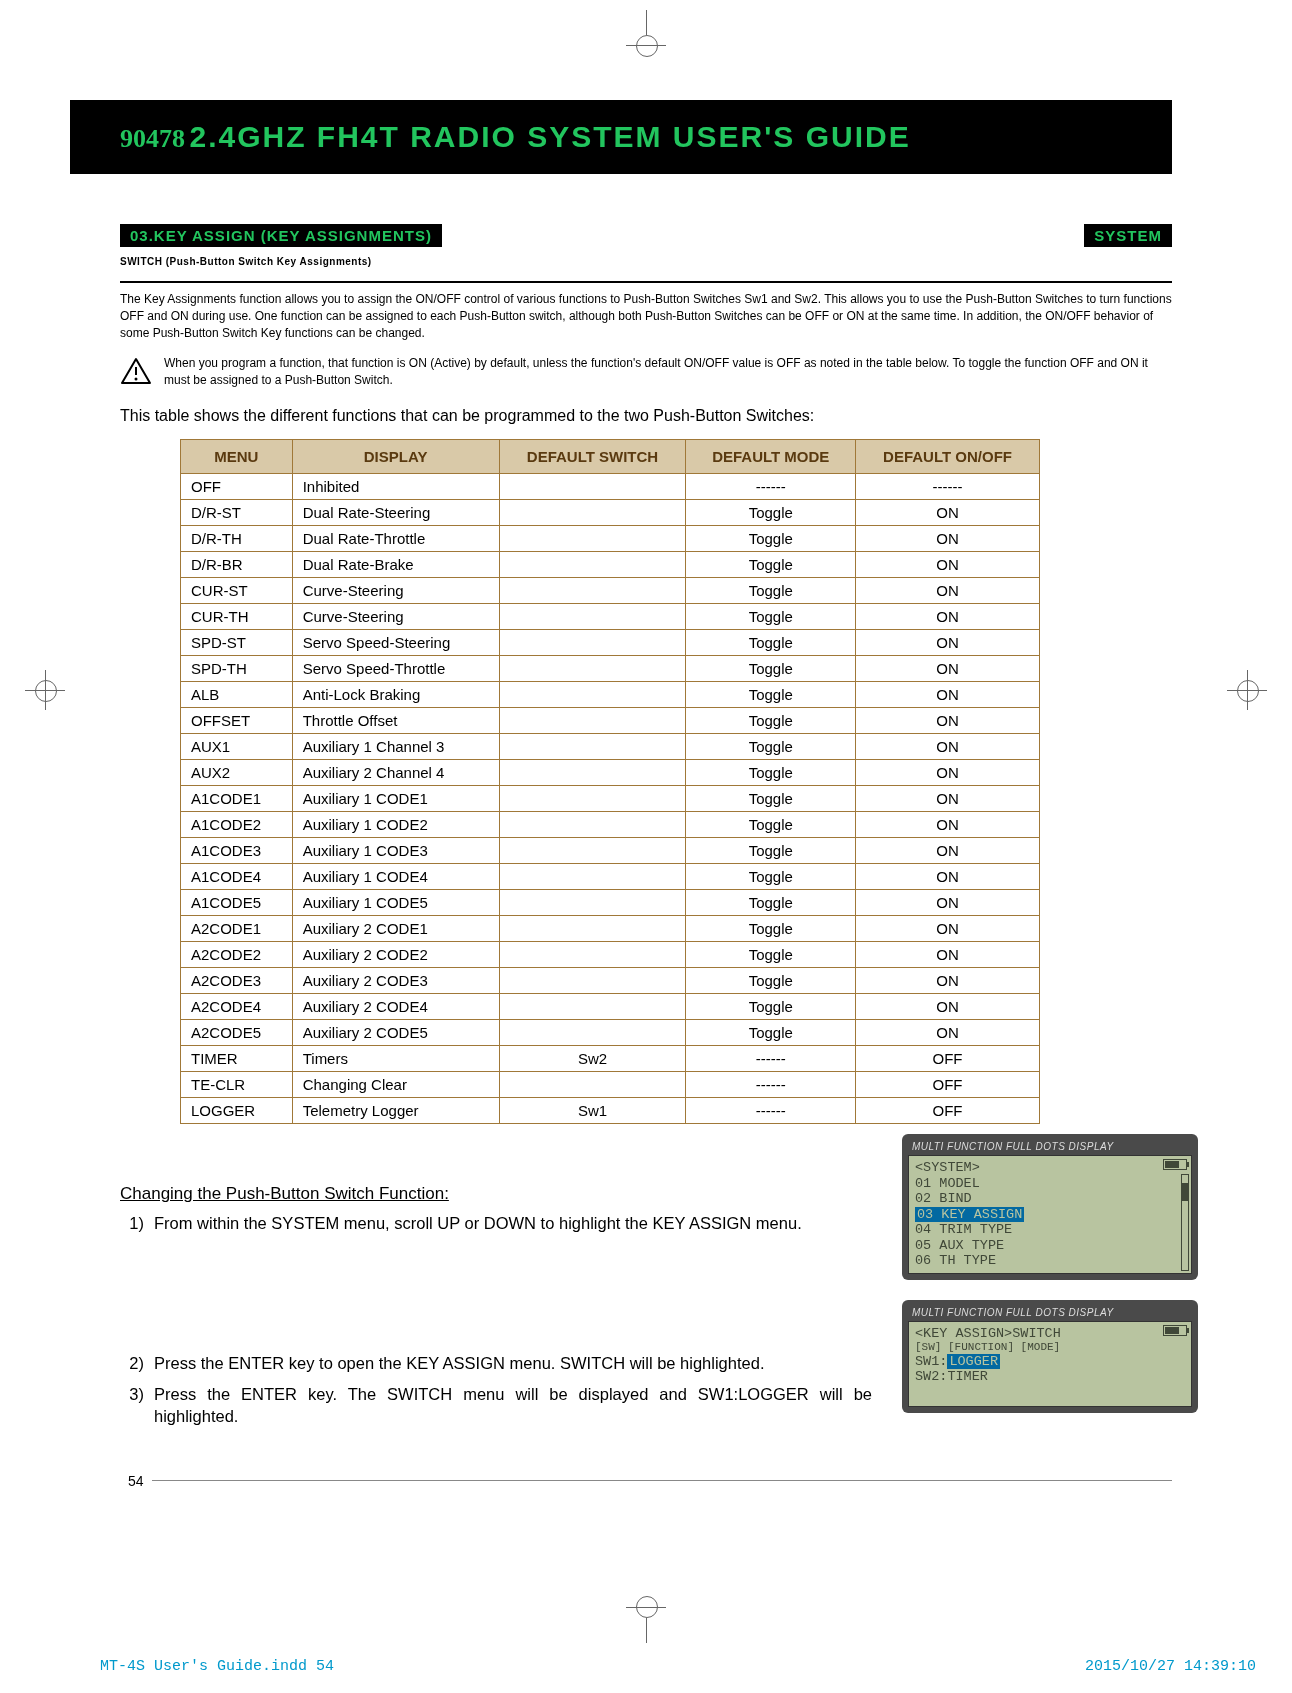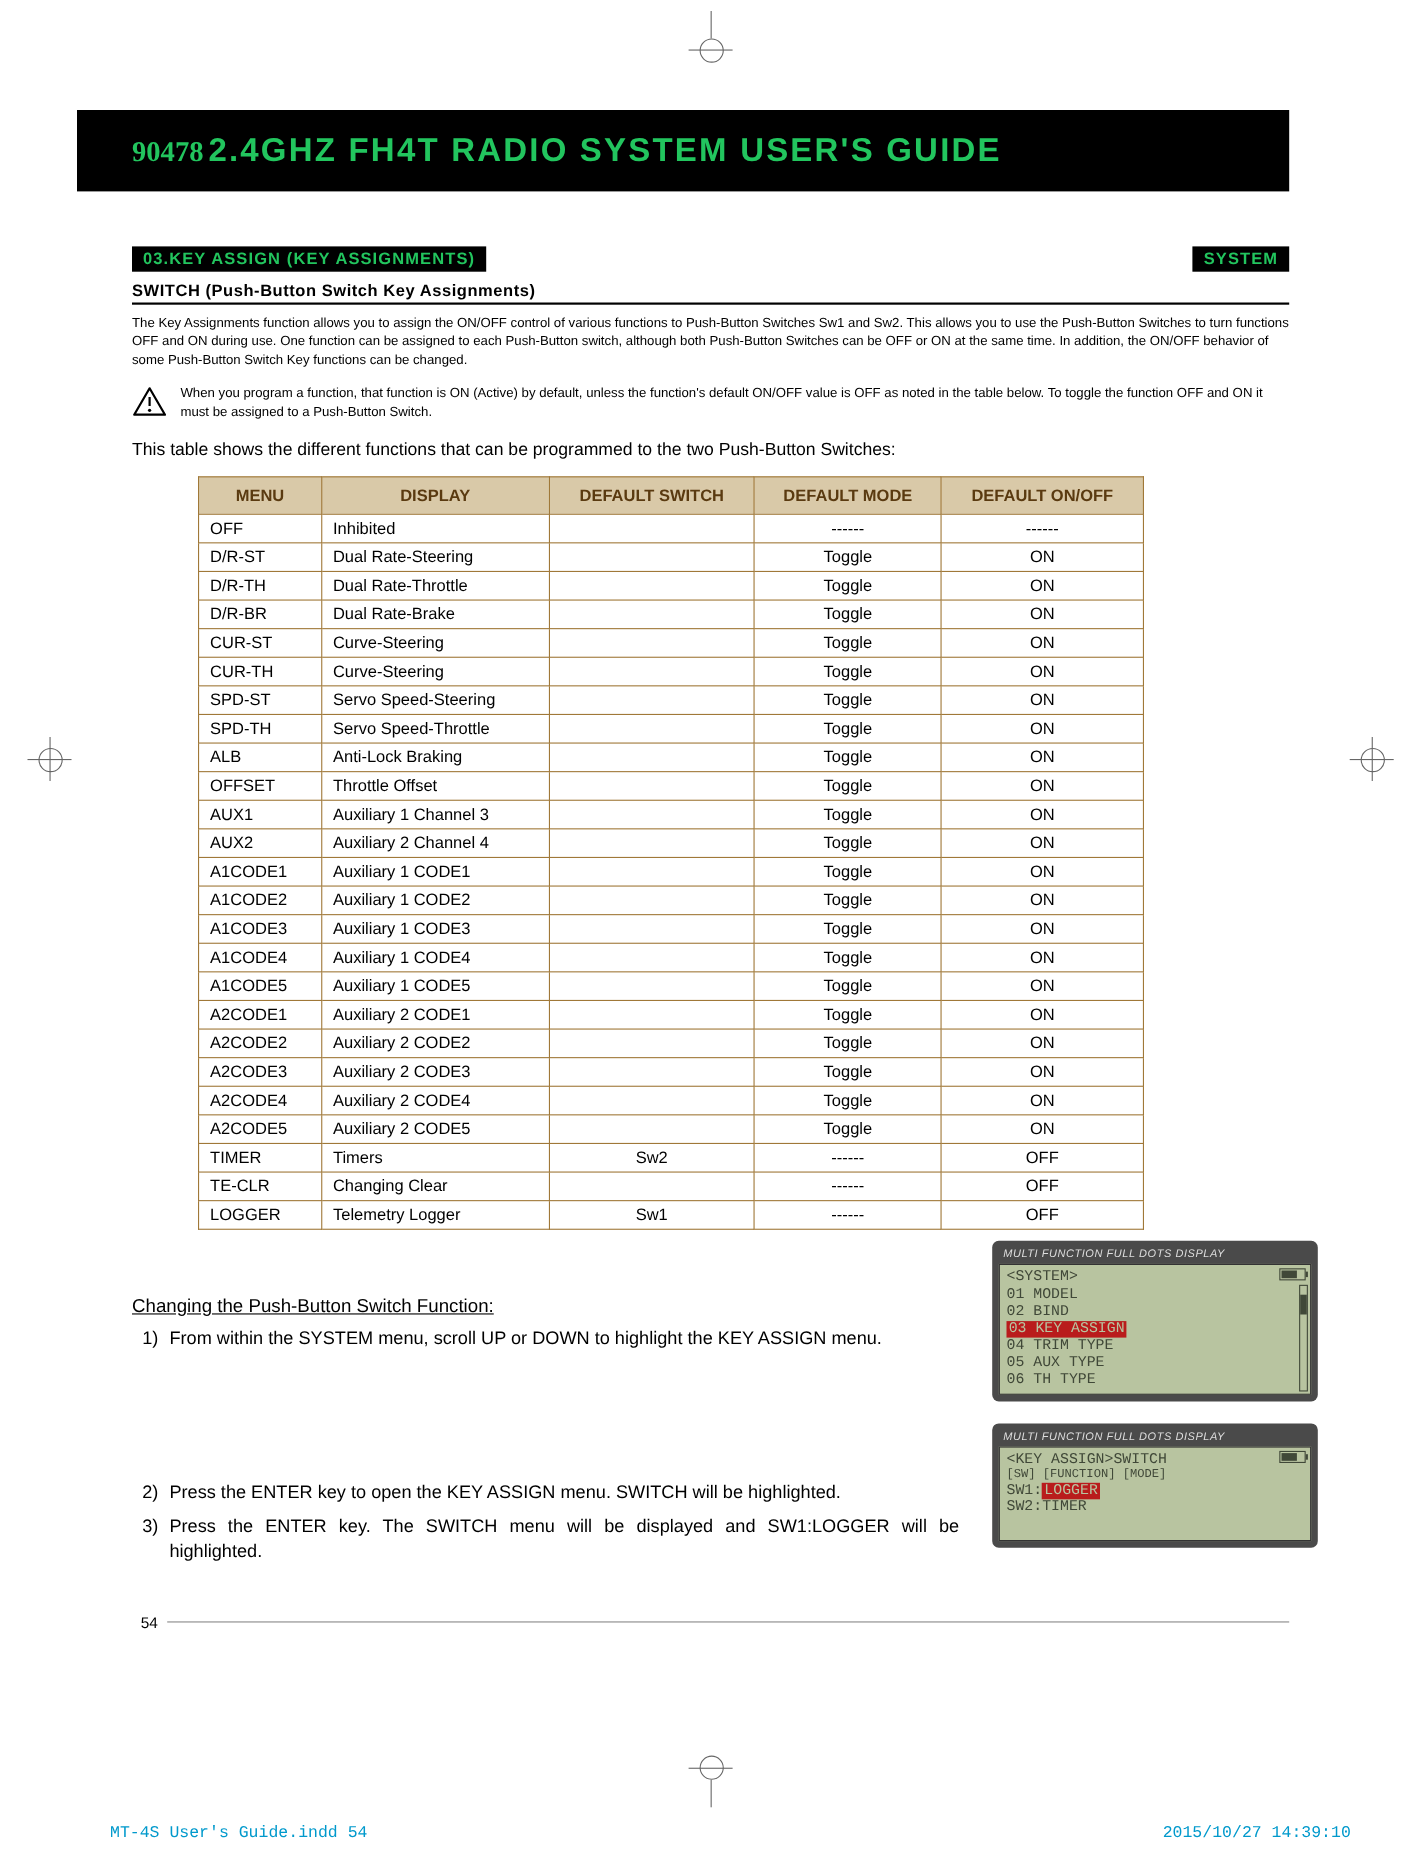--- a/index.html
+++ b/index.html
@@ -35,47 +35,47 @@
     margin-left: -50px; margin-right: -0px;
   }
   .title-bar .code { font-family: Georgia, serif; font-weight: bold; font-size: 26px; }
   .title-bar .title {
     font-family: "Arial Black", Arial, sans-serif;
     font-weight: 900; font-size: 30px; letter-spacing: 2px;
     font-stretch: expanded;
   }
   .section-row { display:flex; justify-content:space-between; margin-top:50px; }
   .section-tab { background:#000; color:#22c55e; font-size:15px; font-weight:900; letter-spacing:1px; padding:3px 10px; font-family:"Arial Black",Arial,sans-serif;}
-  .subheading { font-size:15px; font-weight:900; letter-spacing:0.5px; border-bottom:2px solid #000; padding:3px 0 2px 0; margin-top:6px; font-family:"Arial Black",Arial,sans-serif;}
+  .subheading { font-size:10px; font-weight:900; letter-spacing:0.5px; border-bottom:2px solid #000; padding:3px 0 14px 0; margin-top:6px; font-family:"Arial Black",Arial,sans-serif;}
   .body-text { font-size:12px; line-height:1.4; margin-top:8px; }
   .warning-row { display:flex; gap:12px; margin-top:14px; align-items:flex-start;}
   .warn-icon { flex:0 0 auto; margin-top:2px;}
   .table-intro { font-size:16px; margin-top:18px;}
   table.func { border-collapse:collapse; margin:14px 0 0 60px; width: 860px;}
   table.func th { background:#d9c9a8; border:1px solid #a07838; padding:8px 10px; font-size:15px; color:#5a3a10; font-weight:bold; text-align:center;}
   table.func td { border:1px solid #a07838; padding:4px 10px; font-size:15px; }
   table.func td.center { text-align:center; }
   .instr-head { font-size:17px; text-decoration:underline; margin-top:60px; font-weight:normal;}
   .step-row { display:flex; gap:10px; font-size:16.5px; margin-top:8px; line-height:1.35;}
   .step-row .num { flex:0 0 24px; text-align:right;}
   .lower-block { display:flex; gap:30px; margin-top:0px;}
   .lower-left { flex:1; }
   .lcd { width:296px; background:#4a4a4a; border-radius:6px; padding:6px; margin-bottom:20px; margin-left:auto;}
   .lcd-title { font-size:10px; color:#ddd; font-style:italic; letter-spacing:0.5px; padding:1px 4px 3px 4px;}
   .lcd-screen { background:#b8c4a0; border:1px solid #333; padding:4px 6px; font-family:"Courier New",monospace; font-size:13.5px; line-height:1.15; color:#404838; position:relative; min-height:86px;}
-  .lcd-screen .hl { background:#b91c1c; color:#b8c4a0; padding:0 2px;}
+  .lcd-screen .hl { background:#0369a1; color:#b8c4a0; padding:0 2px;}
   .lcd-screen .batt { position:absolute; top:3px; right:4px; width:24px; height:11px; border:1px solid #404838;}
   .lcd-screen .batt::after{content:"";position:absolute;right:-3px;top:2px;width:2px;height:5px;background:#404838;}
   .lcd-screen .batt .fill{position:absolute;left:1px;top:1px;height:7px;width:14px;background:#404838;}
   .lcd-screen .scrollbar{position:absolute;right:2px;top:18px;width:8px;bottom:2px;border:1px solid #404838;}
   .lcd-screen .scrollbar .thumb{position:absolute;left:0;right:0;top:8px;height:18px;background:#404838;}
   .pagenum-row { display:flex; align-items:center; margin-top:40px;}
   .pagenum-row .line { flex:1; height:1px; background:#888;}
   .pagenum-row .num { font-size:14px; padding:0 8px;}
-  .footer-meta { position:absolute; bottom:18px; left:100px; right:64px; display:flex; justify-content:space-between; font-family:"Courier New",monospace; font-size:15px; color:#0099cc;}
+  .footer-meta { position:absolute; bottom:18px; left:100px; right:36px; display:flex; justify-content:space-between; font-family:"Courier New",monospace; font-size:15px; color:#0099cc;}
 </style>
 </head>
 <body>
 
 <div class="crop-mark-top">
     <div class="hline"></div>
   </div>
 <div class="crop-mark-bottom">
     <div class="hline"></div>
   </div>

